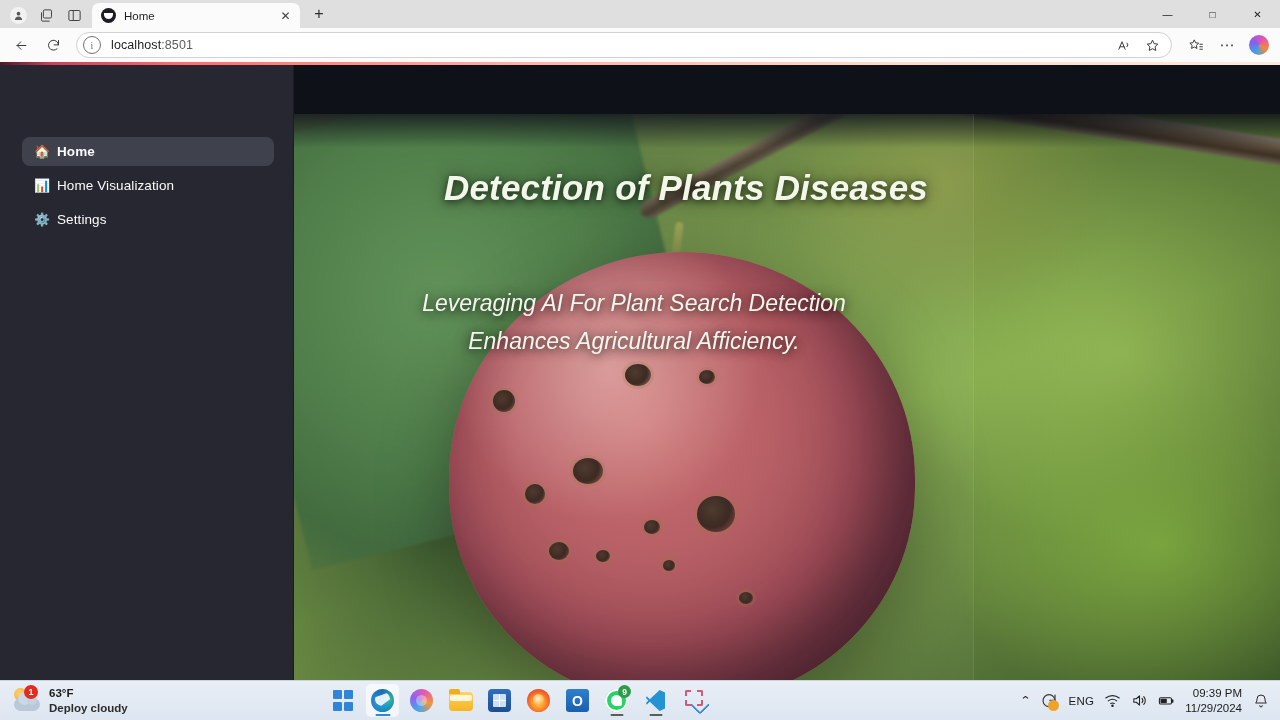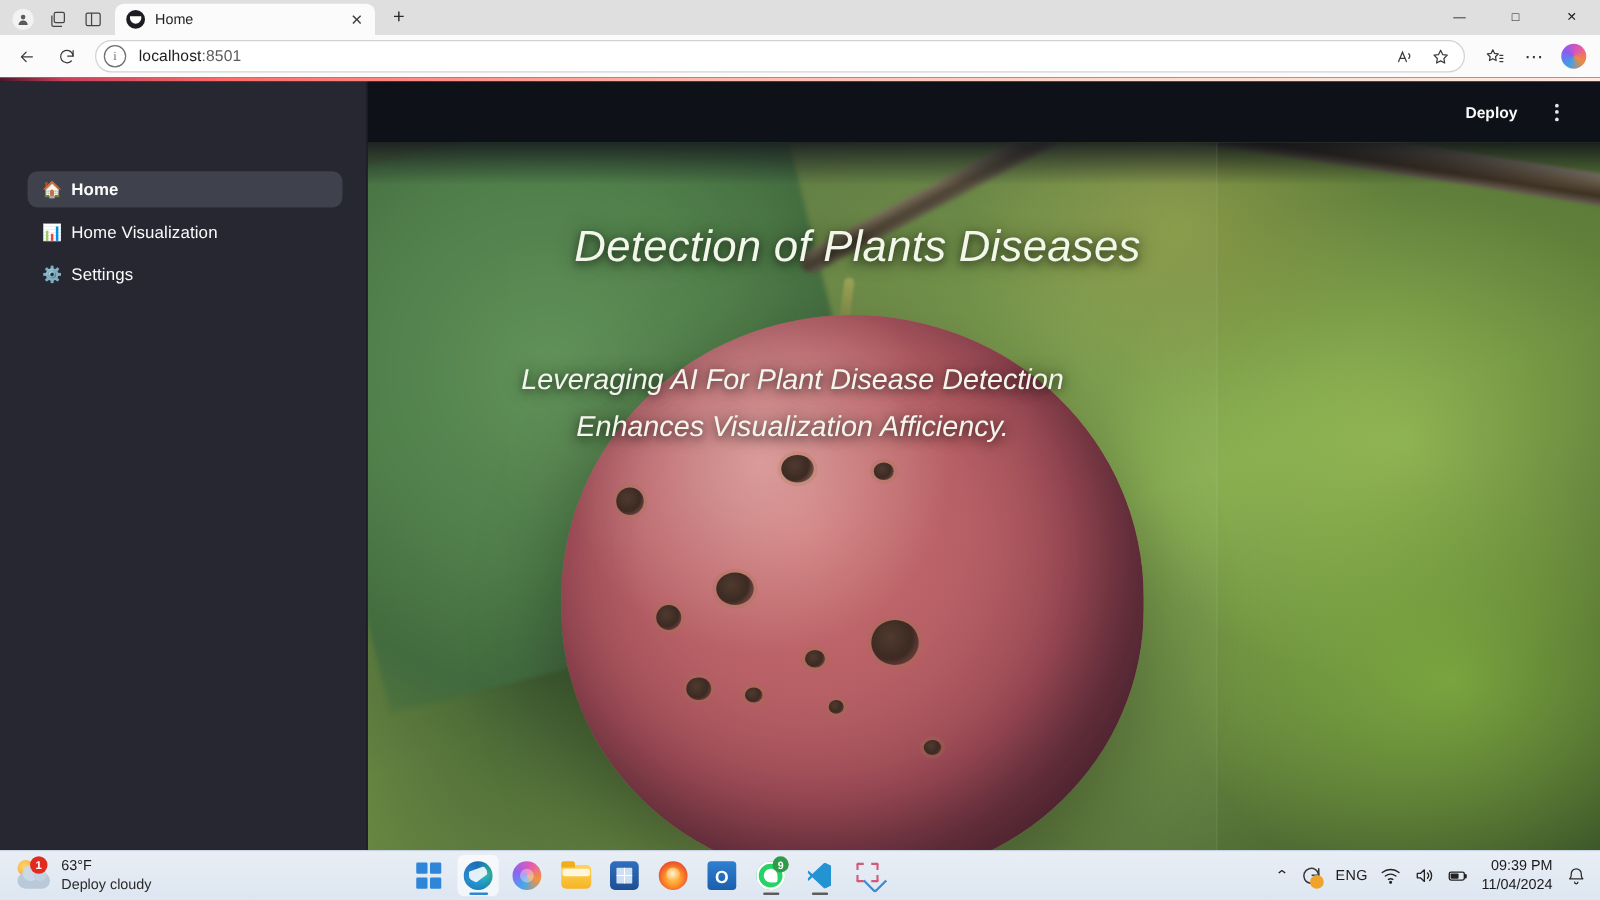--- a/index.html
+++ b/index.html
@@ -4,21 +4,21 @@
 <style>
   * { box-sizing: border-box; margin: 0; padding: 0; }
   html, body {
     width: 1280px; height: 720px;
     overflow: hidden;
     font-family: "Liberation Sans", sans-serif;
     background: #ffffff;
   }
 
   
-  .browser { width: 1280px; height: 680px; background: #e5e5e5; position: relative; }
+  .browser { width: 1280px; height: 680px; background: #a16207; position: relative; }
 
   .tabstrip {
     height: 28px; background: #dfdfdf;
     display: flex; align-items: flex-end; padding-left: 4px; position: relative;
   }
   .chrome-icon-btn {
     width: 28px; height: 26px; display: flex; align-items: center; justify-content: center;
     border-radius: 4px; cursor: default;
   }
   .avatar-circle {
@@ -200,24 +200,23 @@
   .content-col {
     position: absolute; left: 0px; top: 0; width: 680px; height: 566px;
     background: rgba(255,255,255,.035);
     border-right: 1px solid rgba(255,255,255,.07);
     z-index: 2;
   }
 
   .hero-text { position: absolute; inset: 0; z-index: 3; }
   .hero-title {
     position: absolute; left: 0; top: 54px; width: 784px; text-align: center;
-    font-size: 35px; font-weight: 400; font-style: italic; color: #f2f7ea;
+    font-size: 35px; font-weight: 700; font-style: italic; color: #f2f7ea;
     letter-spacing: .2px;
     text-shadow: 0 2px 7px rgba(0,0,0,.62), 0 0 18px rgba(0,0,0,.45);
-    margin-top: 10px;
   }
   .hero-sub {
     position: absolute; left: 90px; top: 170px; width: 500px; text-align: center;
     font-size: 23px; font-style: italic; color: #f4f6ee; line-height: 1.66;
     text-shadow: 0 2px 8px rgba(0,0,0,.6), 0 0 16px rgba(0,0,0,.4);
   }
   .hero-cut {
     position: absolute; left: 90px; top: 556px; width: 500px; text-align: center;
     font-size: 15px; color: rgba(240,244,232,.55); overflow: hidden; height: 10px;
   }
@@ -249,21 +248,21 @@
   .w-cloud:after {
     content: ""; position: absolute; left: 13px; top: -3px; width: 10px; height: 10px;
     background: #c3d2e1; border-radius: 50%;
   }
   .w-badge {
     position: absolute; left: 12px; top: -2px; min-width: 14px; height: 14px;
     background: #e22b1f; color: #fff; border-radius: 7px; font-size: 9px;
     display: flex; align-items: center; justify-content: center; font-weight: 700; padding: 0 3px;
     z-index: 3;
   }
-  .weather-text { line-height: 1.25; }
+  .weather-text { line-height: 1.25; font-weight: bold; }
   .weather-temp { font-size: 11.5px; color: #1b1b1b; }
   .weather-desc { font-size: 11.5px; color: #2c2c2c; }
 
   .tb-center { display: flex; align-items: center; gap: 6px; margin-left: 26px; }
   .start-btn {
     width: 34px; height: 32px; display: flex; align-items: center; justify-content: center;
   }
   .winlogo { display: grid; grid-template-columns: 9px 9px; grid-template-rows: 9px 9px; gap: 2.5px; }
   .winlogo i { background: #2f86d8; display: block; border-radius: 1px; }
 
@@ -514,28 +513,20 @@
           <span class="nav-label">Home Visualization</span>
         </div>
         <div class="nav-item">
           <span class="nav-emoji">⚙️</span>
           <span class="nav-label">Settings</span>
         </div>
       </div>
     </div>
 
     <div class="main">
-      <div class="app-header">
-        <div class="deploy-btn">Deploy</div>
-        <div class="kebab">
-            <i></i>
-            <i></i>
-            <i></i>
-          </div>
-      </div>
 
       <div class="hero">
         <div class="leaf"></div>
         <div class="branch"></div>
         <div class="branch2"></div>
         <div class="stem"></div>
         <div class="apple">
           <div class="spot" style="left:44px;top:138px;width:22px;height:22px;"></div>
           <div class="spot" style="left:176px;top:112px;width:26px;height:22px;"></div>
           <div class="spot" style="left:250px;top:118px;width:16px;height:14px;"></div>
@@ -546,21 +537,21 @@
           <div class="spot" style="left:147px;top:298px;width:14px;height:12px;"></div>
           <div class="spot" style="left:100px;top:290px;width:20px;height:18px;"></div>
           <div class="spot" style="left:214px;top:308px;width:12px;height:11px;"></div>
           <div class="spot" style="left:290px;top:340px;width:14px;height:12px;"></div>
         </div>
         <div class="blur-top"></div>
         <div class="content-col"></div>
 
         <div class="hero-text">
           <div class="hero-title">Detection of Plants Diseases</div>
-          <div class="hero-sub">Leveraging AI For Plant Disease Detection Enhances Visualization Afficiency.</div>
+          <div class="hero-sub">Leveraging AI For Plant Search Detection Enhances Agricultural Afficiency.</div>
           <div class="hero-cut"></div>
         </div>
       </div>
     </div>
   </div>
 </div>
 
 <div class="taskbar">
 
   <div class="weather">
@@ -646,21 +637,21 @@
     </div>
     <div class="tray-item tray-bat">
       <svg viewBox="0 0 24 24">
           <rect x="2" y="8" width="17" height="9" rx="2"></rect>
           <rect x="3.5" y="9.5" width="9" height="6" rx="1" fill="#222" stroke="none"></rect>
           <path d="M20.5 11.5v2.5" stroke-linecap="round" stroke-width="2.5"></path>
         </svg>
     </div>
     <div class="clock">
       <div>09:39 PM</div>
-      <div>11/04/2024</div>
+      <div>11/29/2024</div>
     </div>
     <div class="tray-item tray-bell">
       <svg viewBox="0 0 24 24">
           <path d="M6 9a6 6 0 0 1 12 0c0 5 2 6 2 6H4s2-1 2-6z" stroke-linejoin="round"></path>
           <path d="M10 19a2 2 0 0 0 4 0" stroke-linecap="round"></path>
         </svg>
     </div>
   </div>
 </div>
 

